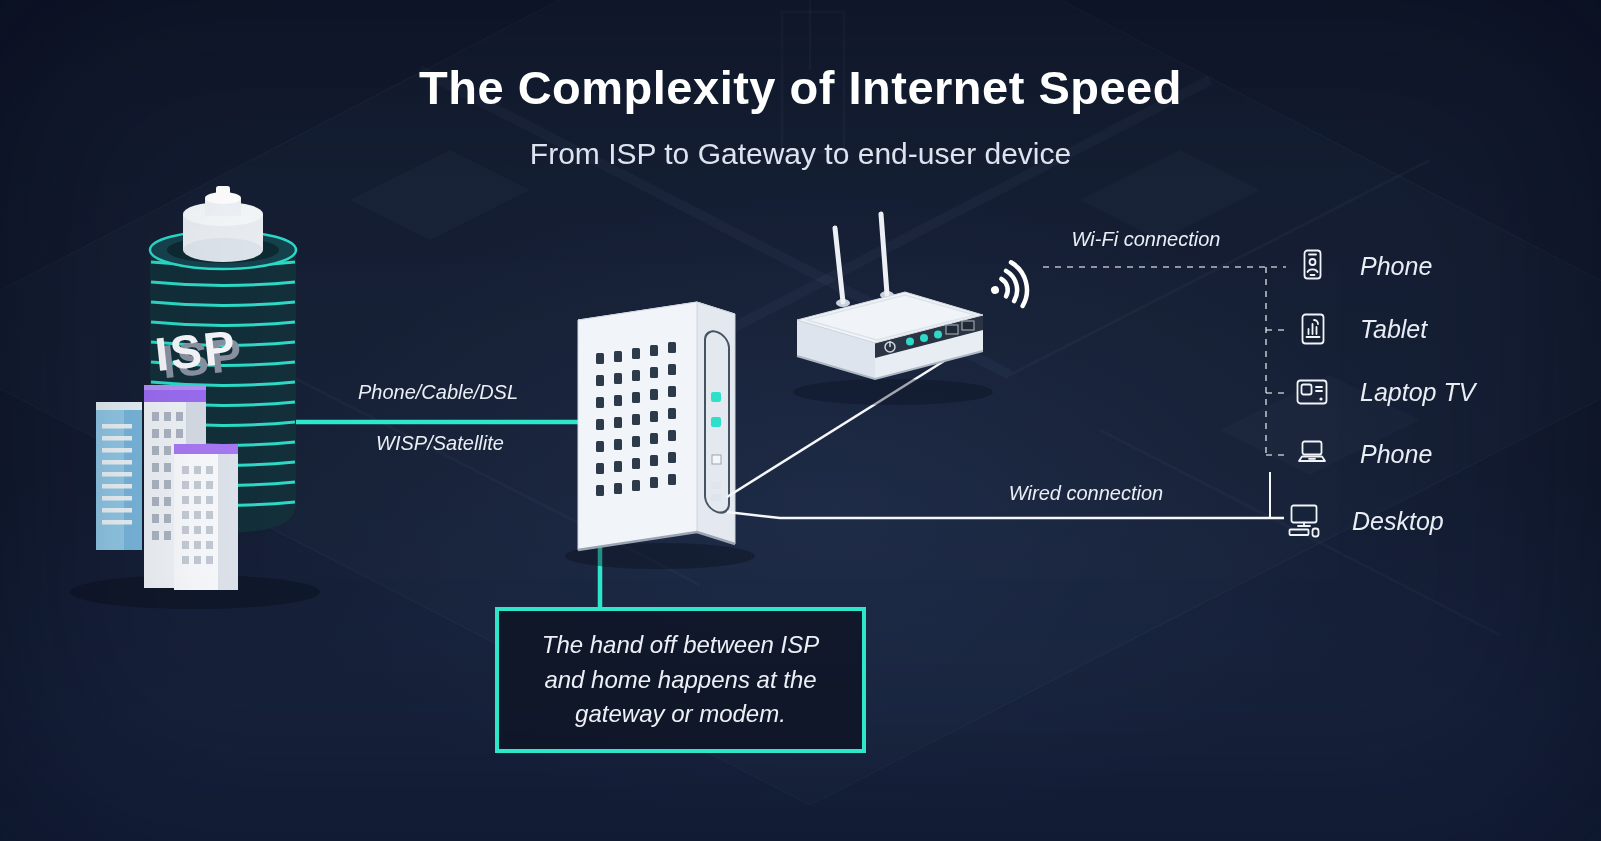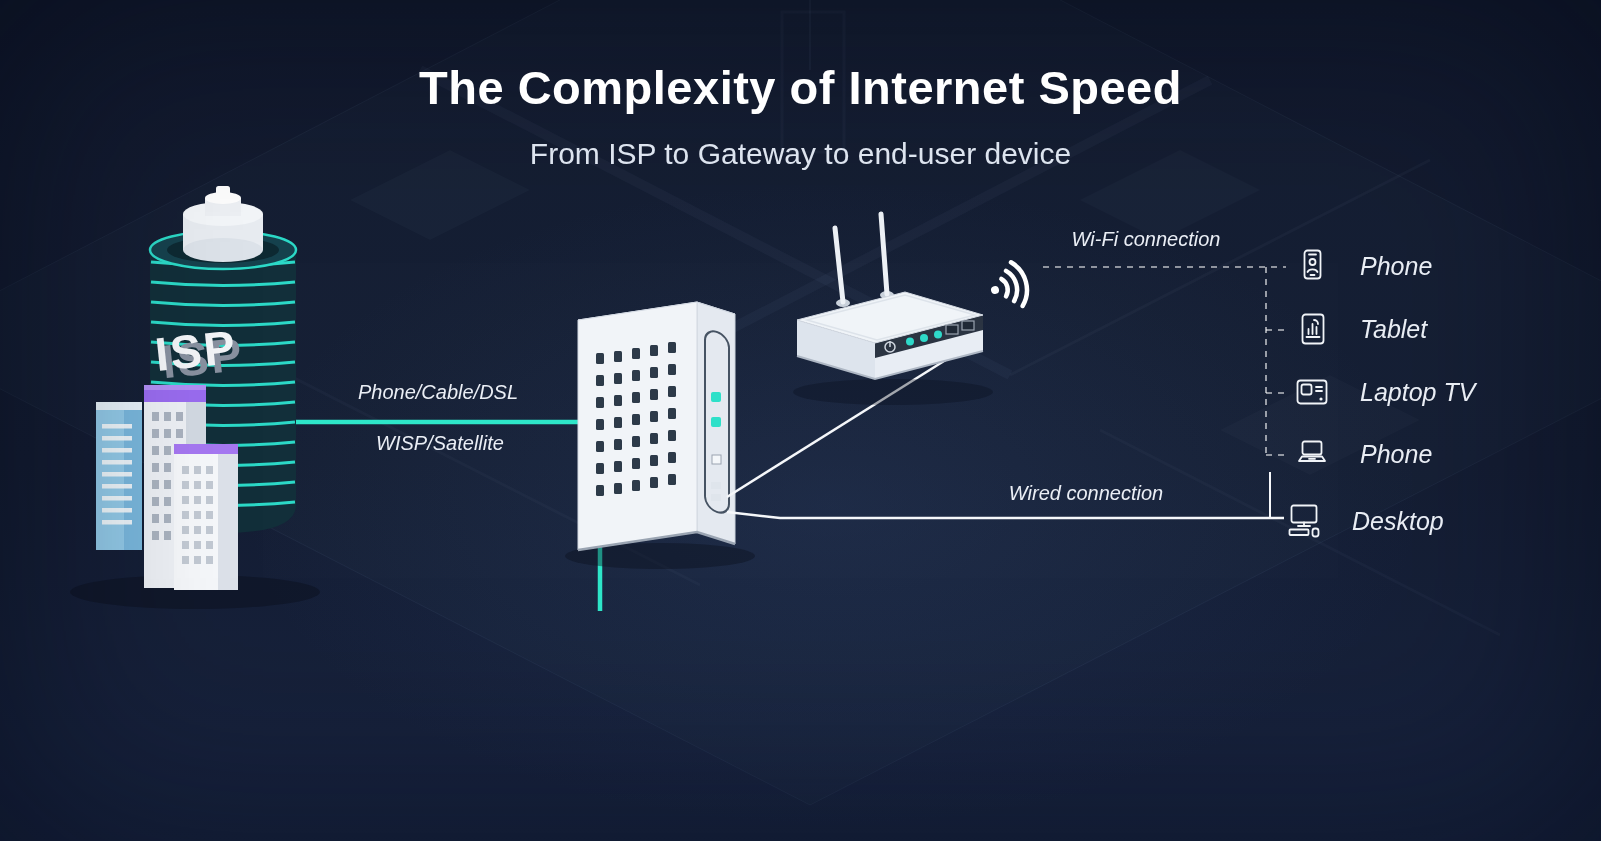--- a/index.html
+++ b/index.html
@@ -319,14 +319,17 @@
     <svg width="36" height="36" viewBox="0 0 36 36" stroke="#f1f4f8" stroke-width="1.8" fill="none" stroke-linecap="round" stroke-linejoin="round">
       <rect x="5.5" y="2.5" width="25" height="17" rx="2"></rect>
       <line x1="18" y1="19.5" x2="18" y2="23"></line>
       <line x1="12" y1="23" x2="24" y2="23"></line>
       <rect x="3.5" y="26.5" width="19" height="5.5" rx="1"></rect>
       <rect x="26.5" y="25.5" width="6" height="8" rx="2.5"></rect>
     </svg>
     <span class="dev-label">Desktop</span>
   </div>
 
+  <div class="callout">
+    <span>The hand off between ISP and home happens at the gateway or modem.</span>
+  </div>
 
 </div>
 
 </body></html>

